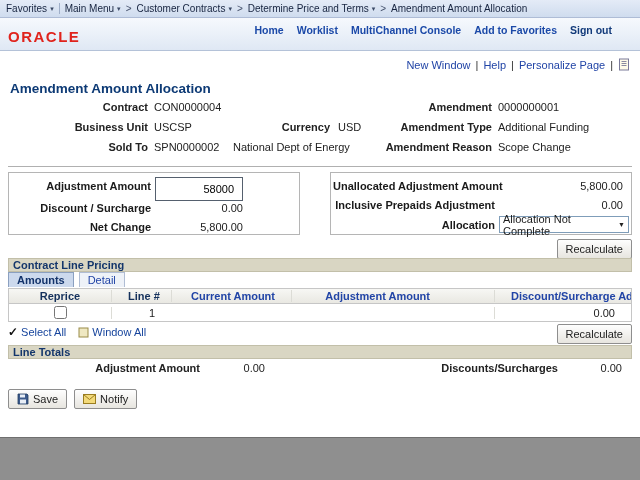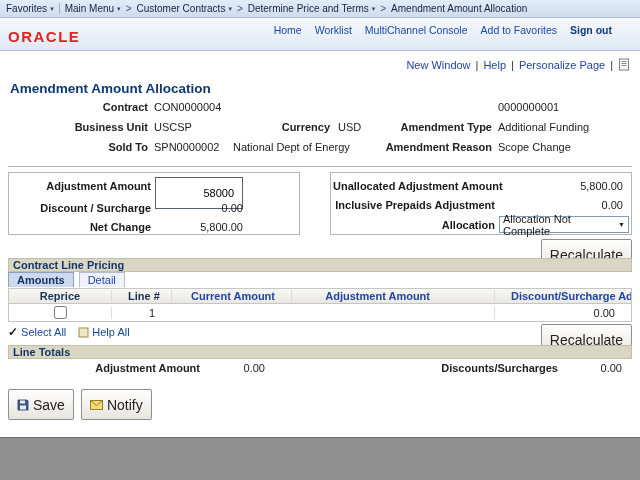--- a/index.html
+++ b/index.html
@@ -16,21 +16,21 @@
   .crumb-sep { color:#44506a; font-size:10px; }
   .crumb-divider { width:1px; height:11px; background:#9fafc9; }
   .crumb-current { cursor:default; }
 
   
   .oracle-bar { position:absolute; top:18px; left:0; right:0; height:33px;
                 background:linear-gradient(#f6f9fd,#dfe8f4); border-bottom:1px solid #b4c2d8; }
   .oracle-logo { position:absolute; left:8px; top:10px; color:#e0231c; font-weight:bold;
                  font-size:15px; letter-spacing:1.5px; }
   .header-links { position:absolute; right:28px; top:6px; display:flex; gap:13px; font-size:10.5px; }
-  .hlink { color:#1b49a8; cursor:pointer; white-space:nowrap; }
+  .hlink { color:#1b49a8; cursor:pointer; white-space:nowrap;font-weight:bold; }
   .signout { color:#123a7a; font-weight:bold; cursor:pointer; white-space:nowrap; }
 
   
   .pagebar { position:absolute; top:58px; right:10px; display:flex; align-items:center; gap:5px; }
   .plink { color:#2144a6; cursor:pointer; }
   .psep { color:#333; }
 
   .page-title { position:absolute; left:10px; top:81px; font-size:13.5px; font-weight:bold; color:#0d3a75; }
 
   .lbl { position:absolute; font-weight:bold; color:#222; text-align:right; white-space:nowrap; }
@@ -41,22 +41,22 @@
   .lbl2 { position:absolute; font-weight:bold; text-align:right; white-space:nowrap; }
   .val2 { position:absolute; text-align:right; white-space:nowrap; }
 
   .txtinput { position:absolute; border:1px solid #55606e; background:#fff;
               font:11px "Liberation Sans", sans-serif; text-align:right; padding:0 8px 0 2px; }
   .selectbox { position:absolute; border:1px solid #7f9db9; background:#fff; display:flex;
                align-items:center; justify-content:space-between; padding:0 3px; cursor:pointer; }
   .selectbox .arrow { font-size:7px; color:#222; margin-left:4px; }
 
   .btn { display:inline-flex; align-items:center; gap:4px; border:1px solid #8e8e8e;
-         background:linear-gradient(#fefefe,#e7e5df); padding:1px 8px; height:31px;
-         font-size:14px; color:#222; cursor:pointer; border-radius:2px; white-space:nowrap; }
+         background:linear-gradient(#fefefe,#e7e5df); padding:1px 8px; height:20px;
+         font-size:11px; color:#222; cursor:pointer; border-radius:2px; white-space:nowrap; }
   .btn-abs { position:absolute; }
 
   .secbar { position:absolute; left:8px; right:8px; height:14px; background:#d9d6c3;
             border:1px solid #c2bfa9; display:flex; align-items:center; padding:0 4px; }
   .sectitle { color:#14366b; font-weight:bold; }
 
   .tabs { position:absolute; left:8px; top:272px; display:flex; align-items:flex-end; }
   .tab { padding:1px 8px; border:1px solid #8ba0c0; border-bottom:none; margin-right:5px;
          cursor:pointer; font-size:11px; }
   .tab.active { background:#ccd9ed; color:#13336b; font-weight:bold; }
@@ -142,40 +142,41 @@
           <line x1="3.5" y1="5.5" x2="8.5" y2="5.5" stroke="#8a8aa0"></line>
           <line x1="3.5" y1="7.5" x2="8.5" y2="7.5" stroke="#8a8aa0"></line>
         </svg>
     </span>
   </div>
 
   <div class="page-title">Amendment Amount Allocation</div>
 
   <span class="lbl" style="left:20px; top:101px; width:128px;">Contract</span>
   <span class="val" style="left:154px; top:101px;">CON0000004</span>
+  <span class="lbl" style="left:352px; top:101px; width:140px;">Amendment</span>
   <span class="val" style="left:498px; top:101px;">0000000001</span>
 
   <span class="lbl" style="left:20px; top:121px; width:128px;">Business Unit</span>
   <span class="val" style="left:154px; top:121px;">USCSP</span>
   <span class="lbl" style="left:262px; top:121px; width:68px;">Currency</span>
   <span class="val" style="left:338px; top:121px;">USD</span>
   <span class="lbl" style="left:352px; top:121px; width:140px;">Amendment Type</span>
   <span class="val" style="left:498px; top:121px;">Additional Funding</span>
 
   <span class="lbl" style="left:20px; top:141px; width:128px;">Sold To</span>
   <span class="val" style="left:154px; top:141px;">SPN0000002</span>
   <span class="val" style="left:233px; top:141px;">National Dept of Energy</span>
   <span class="lbl" style="left:352px; top:141px; width:140px;">Amendment Reason</span>
   <span class="val" style="left:498px; top:141px;">Scope Change</span>
 
   <div class="rule"></div>
 
   <div class="gbox" style="left:8px; top:172px; width:292px; height:63px;">
     <span class="lbl2" style="left:2px; top:7px; width:140px;">Adjustment Amount</span>
-    <input class="txtinput" style="left: 146px; top: 4px; width: 88px; height: 32px; padding-left: 28px;" type="text" value="58000">
+    <input class="txtinput" style="left: 146px; top: 4px; width: 88px; height: 24px; padding-left: 28px;" type="text" value="58000">
     <span class="lbl2" style="left:2px; top:29px; width:140px;">Discount / Surcharge</span>
     <span class="val2" style="left:146px; top:29px; width:88px;">0.00</span>
     <span class="lbl2" style="left:2px; top:48px; width:140px;">Net Change</span>
     <span class="val2" style="left:146px; top:48px; width:88px;">5,800.00</span>
   </div>
 
   <div class="gbox" style="left:330px; top:172px; width:302px; height:63px;">
     <span class="lbl2" style="left:2px; top:7px; width:162px;">Unallocated Adjustment Amount</span>
     <span class="val2" style="left:170px; top:7px; width:122px;">5,800.00</span>
     <span class="lbl2" style="left:2px; top:26px; width:162px;">Inclusive Prepaids Adjustment</span>
@@ -219,21 +220,21 @@
     <span class="alink">
       <span class="checkglyph">✓</span>
       <span>Select All</span>
     </span>
     <span class="alink">
       <span style="display:inline-flex;">
         <svg width="11" height="11" viewBox="0 0 11 11">
             <rect x="1" y="1" width="9" height="9" fill="#efe8c2" stroke="#9a8c48"></rect>
           </svg>
       </span>
-      <span>Help All</span>
+      <span>Window All</span>
     </span>
   </div>
   <button class="btn btn-abs" style="right:8px; top:324px;">Recalculate</button>
 
   <div class="secbar" style="top:345px;">
     <span class="sectitle">Line Totals</span>
   </div>
   <span class="lbl" style="left:20px; top:362px; width:180px;">Adjustment Amount</span>
   <span class="val" style="left:203px; top:362px; width:62px; text-align:right;">0.00</span>
   <span class="lbl" style="left:380px; top:362px; width:178px;">Discounts/Surcharges</span>

